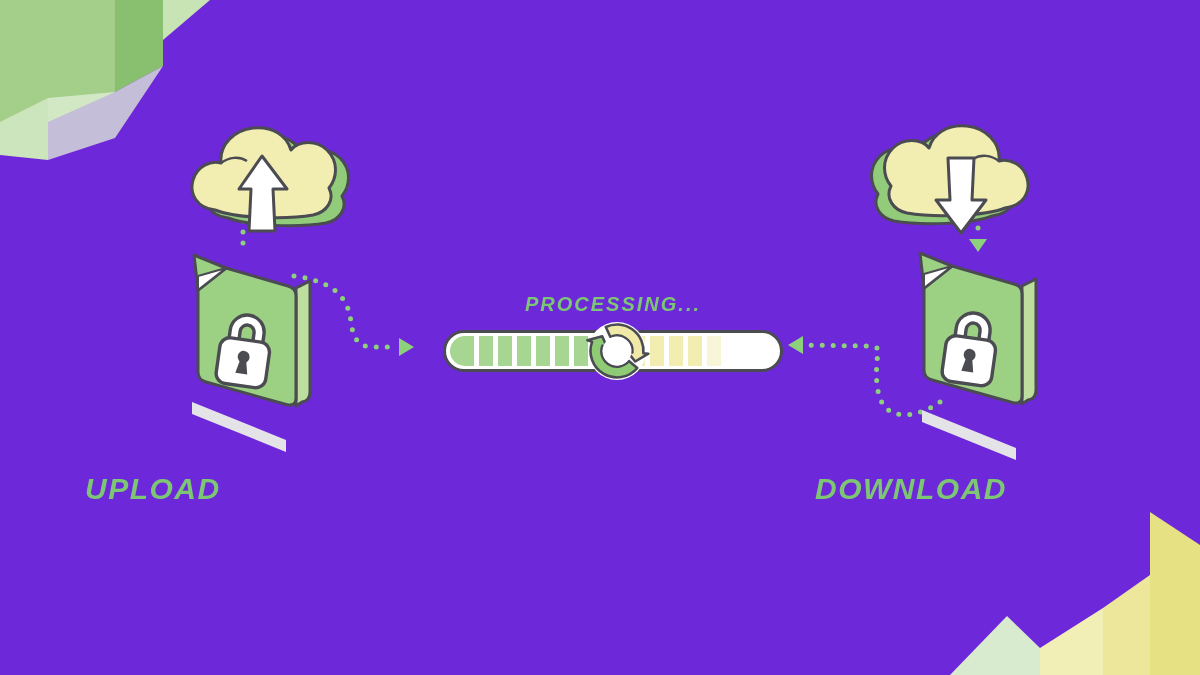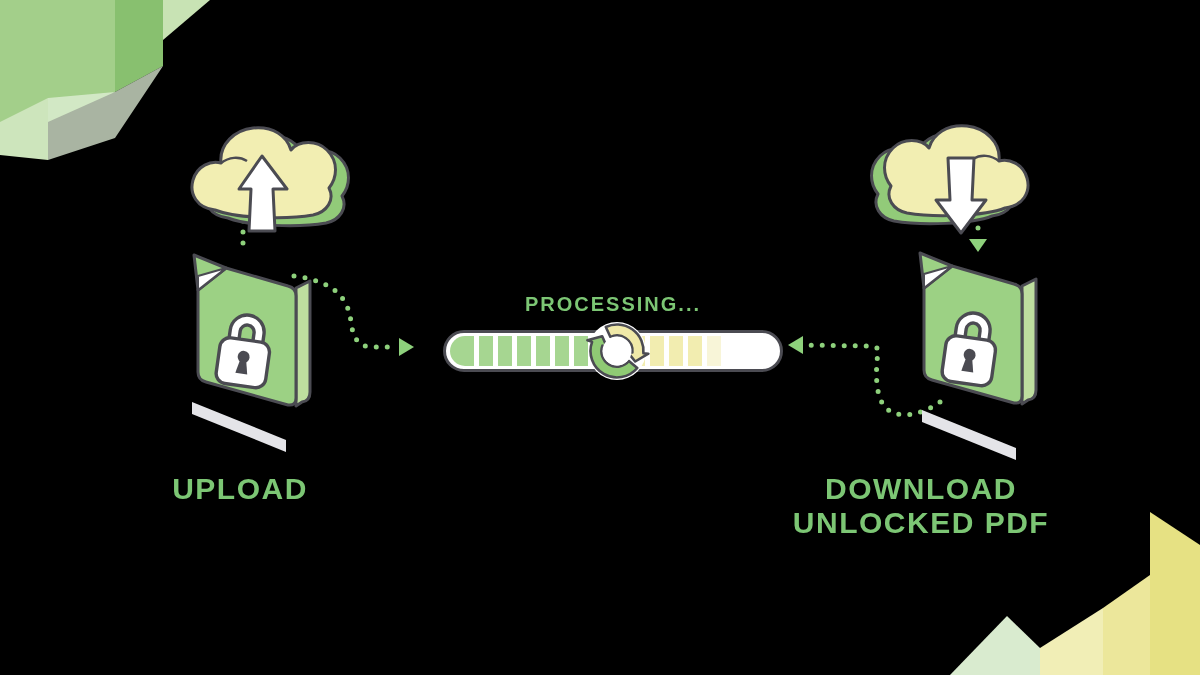--- a/index.html
+++ b/index.html
@@ -1,28 +1,28 @@
 <!DOCTYPE html>
 <html><head>
 <meta charset="utf-8">
 <style>
   html,body{margin:0;padding:0;background:#ffffff;}
   #canvas{
     position:relative;width:1200px;height:675px;overflow:hidden;
-    background:#000000;font-family:"Liberation Sans",sans-serif;
+    background:#6d28d9;font-family:"Liberation Sans",sans-serif;font-style:italic;
   }
   svg{display:block;}
   .abs{position:absolute;}
   .decor{left:0;top:0;width:1200px;height:675px;pointer-events:none;}
   .big-label{
-    text-align:center;font-weight:bold;font-size:30px;line-height:34px;
+    text-align:left;font-weight:bold;font-size:30px;line-height:34px;
     letter-spacing:1.5px;color:#7cc674;
   }
   #label-left{left:85px;top:472px;width:310px;}
-  #label-right{left:766px;top:472px;width:310px;}
+  #label-right{left:815px;top:472px;width:310px;}
   #processing-label{
     left:443px;top:293px;width:340px;text-align:center;
     font-weight:bold;font-size:20px;letter-spacing:2px;color:#7cc674;
   }
   #progress-bar{
     left:443px;top:330px;width:340px;height:42px;box-sizing:border-box;
     border:3px solid #4b4b52;border-radius:21px;background:#ffffff;
   }
   #segments{position:absolute;left:4px;top:3px;height:30px;display:flex;align-items:center;}
   .seg{height:30px;width:14px;margin-right:5px;flex:none;}
@@ -144,16 +144,15 @@
     <path id="sync-arrow-green" stroke="#4b4b52" stroke-width="2.6" stroke-linejoin="round" fill="#8fca74" d="M20.3,17.0 A26.5,26.5 0 0 1 -24.9,-9.1 L-29.6,-10.8 L-14.8,-14.8 L-9.9,-3.6 L-14.6,-5.3 A15.5,15.5 0 0 0 11.9,10.0 Z"></path>
     <path id="sync-arrow-yellow" stroke="#4b4b52" stroke-width="2.6" stroke-linejoin="round" fill="#f0e9a8" d="M-11.2,-24.0 A26.5,26.5 0 0 1 26.4,2.3 L31.4,2.7 L18.2,10.5 L10.5,0.9 L15.4,1.4 A15.5,15.5 0 0 0 -6.6,-14.0 Z"></path>
     <circle cx="0" cy="0" r="14.5" fill="#ffffff"></circle>
   </svg>
 
   <div class="abs big-label" id="label-left">
     <span>UPLOAD</span><br>
   </div>
   <div class="abs big-label" id="label-right">
     <span>DOWNLOAD</span><br>
-    <span>UNLOCKED PDF</span>
   </div>
 
 </div>
 
 </body></html>

